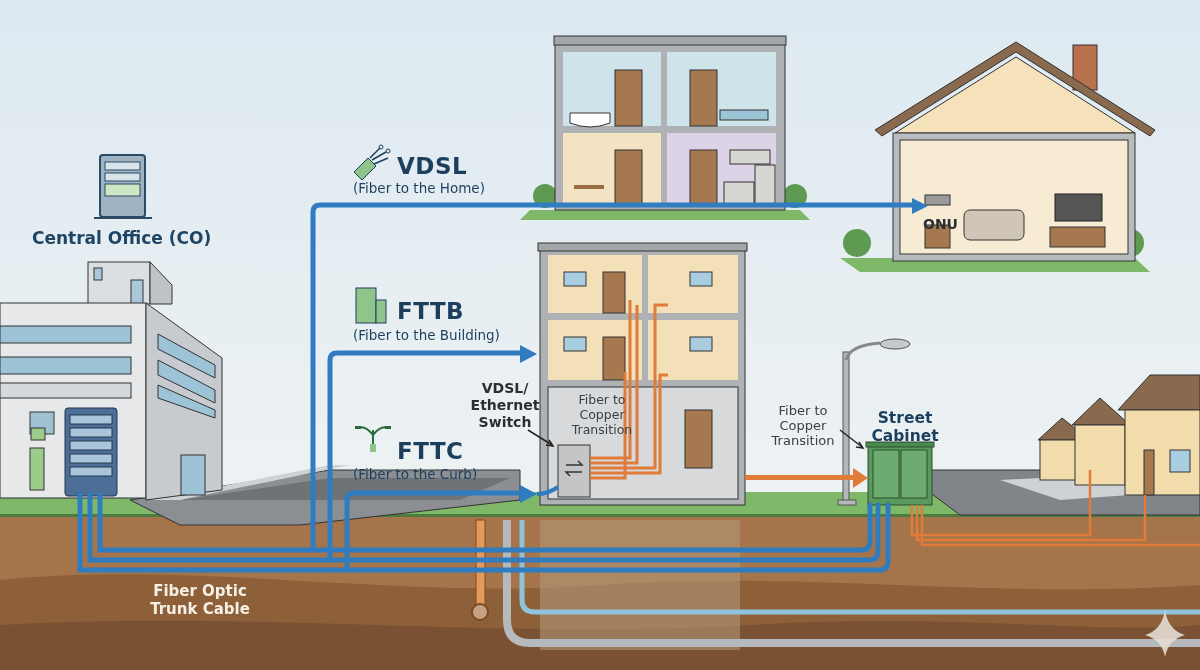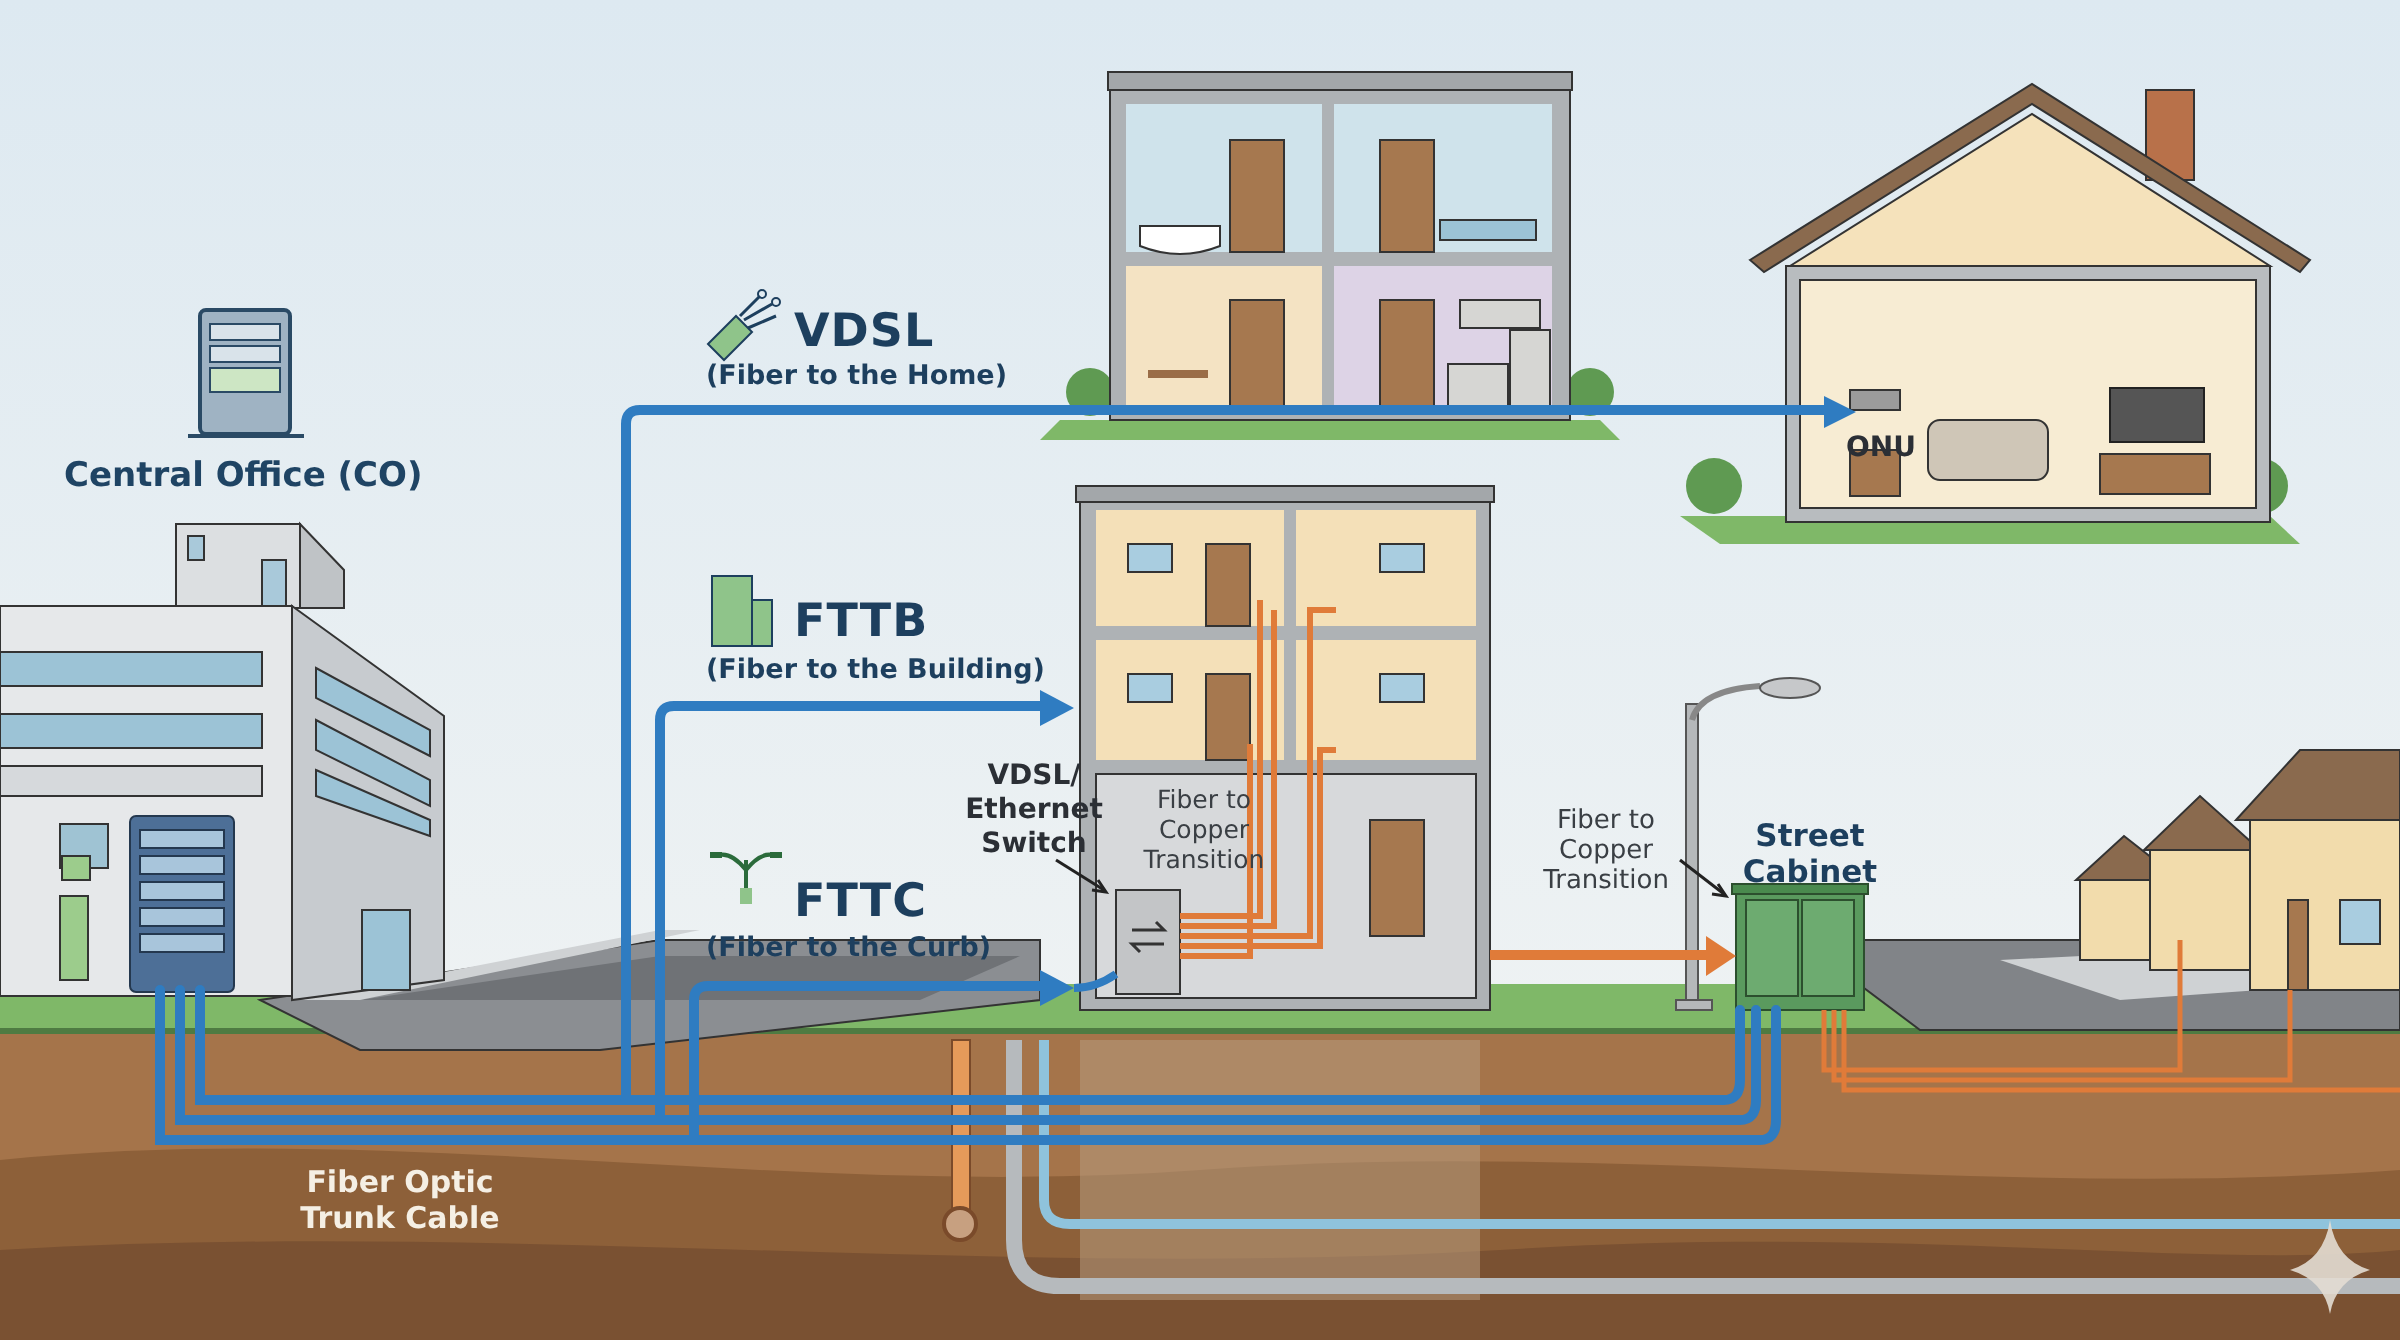--- a/index.html
+++ b/index.html
@@ -1,20 +1,20 @@
 <!DOCTYPE html>
 <html><head>
 <meta charset="utf-8">
 <style>
   html,body{margin:0;padding:0;}
   body{width:1200px;height:670px;overflow:hidden;position:relative;background:#e4edf3;font-family:"DejaVu Sans",sans-serif;}
   #scene{position:absolute;left:0;top:0;width:1200px;height:670px;}
   .lbl{position:absolute;font-family:"DejaVu Sans",sans-serif;color:#1d3f5e;font-weight:bold;white-space:nowrap;}
   .big{font-size:23px;letter-spacing:0.5px;}
-  .sub{font-size:13.5px;font-weight:bold;color:#1d3f5e;}
+  .sub{font-size:13.5px;font-weight:normal;color:#1d3f5e;}
   .mid{font-size:14px;line-height:17px;text-align:center;color:#2b2f35;}
   .small{font-size:12.5px;line-height:15px;text-align:center;color:#3a3f44;font-weight:normal;}
   .white{color:#f5efe4;font-size:15px;line-height:18px;text-align:center;font-weight:bold;}
   .co{font-size:17px;color:#1f4464;}
   .cab{font-size:15.5px;line-height:18px;text-align:center;color:#1d3f5e;}
   .onu{font-size:14px;color:#2b2f35;}
 </style>
 </head>
 <body>
 
@@ -263,21 +263,21 @@
 
 <div class="lbl big" style="left:397px;top:153px;">VDSL</div>
 <div class="lbl sub" style="left:353px;top:180px;">(Fiber to the Home)</div>
 
 <div class="lbl big" style="left:397px;top:298px;">FTTB</div>
 <div class="lbl sub" style="left:353px;top:327px;">(Fiber to the Building)</div>
 
 <div class="lbl big" style="left:397px;top:438px;">FTTC</div>
 <div class="lbl sub" style="left:353px;top:466px;">(Fiber to the Curb)</div>
 
-<div class="lbl mid" style="left:482px;top:380px;width:70px;text-align:center;">
+<div class="lbl mid" style="left:470px;top:380px;width:70px;text-align:center;">
   <div>VDSL/</div>
   <div>Ethernet</div>
   <div>Switch</div>
 </div>
 
 <div class="lbl small" style="left:562px;top:392px;width:80px;">
   <div>Fiber to</div>
   <div>Copper</div>
   <div>Transition</div>
 </div>

